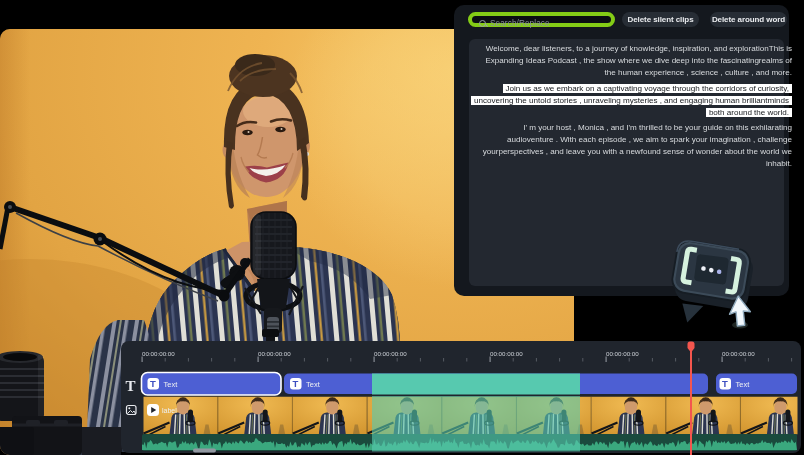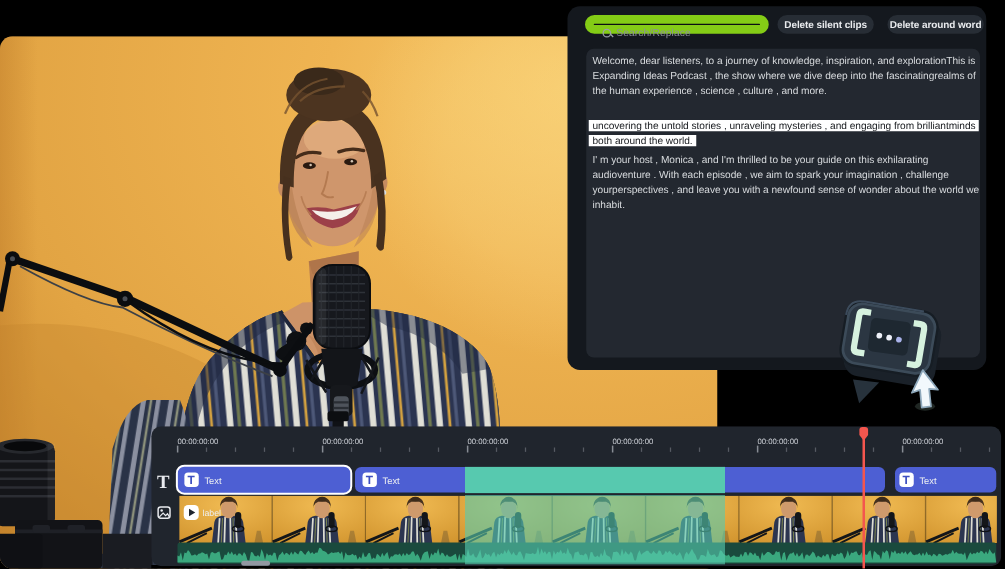--- a/index.html
+++ b/index.html
@@ -1,28 +1,28 @@
 <!DOCTYPE html>
 <html><head><meta charset="utf-8"><style>
 html,body{margin:0;padding:0;background:#000;}
 #page{position:relative;width:804px;height:455px;background:#000;overflow:hidden;
   font-family:"Liberation Sans",sans-serif;}
 #photo{position:absolute;left:0;top:29px;width:574px;height:426px;}
 #panel{position:absolute;left:454px;top:5px;width:335px;height:291px;background:#14181e;border-radius:10px;}
-#search{position:absolute;left:14px;top:7px;width:147px;height:15px;background:#0b0e13;border-radius:8px;border:7px solid #84cc16;box-sizing:border-box;}
+#search{position:absolute;left:14px;top:7px;width:147px;height:15px;background:#0b0e13;border-radius:8px;border:4px solid #84cc16;box-sizing:border-box;}
 #search .mag{position:absolute;left:7px;top:3.5px;width:5px;height:5px;border:1px solid #9aa0a8;border-radius:50%;}
 #search .mag:after{content:"";position:absolute;left:4.5px;top:4.5px;width:3px;height:1px;background:#9aa0a8;transform:rotate(45deg);}
 #search .ph{position:absolute;left:18px;top:2.5px;font-size:8.2px;color:#8a9098;letter-spacing:0.1px;}
 .btn{position:absolute;top:7px;height:15px;background:#272d35;border-radius:8px;color:#e9ebee;
   font-size:8px;font-weight:bold;text-align:center;line-height:15px;letter-spacing:-0.08px;}
 #btn1{left:168px;width:77px;}
 #btn2{left:256px;width:77px;}
 #tbox{position:absolute;left:14.5px;top:34px;width:315px;height:247px;background:#232830;border-radius:6px;
   color:#d8dbde;font-size:8.1px;line-height:12.05px;letter-spacing:-0.02px;}
-#tbox .tx{position:absolute;left:5.5px;top:4.2px;white-space:nowrap;}
+#tbox .tx{position:absolute;left:5.5px;top:4.2px;white-space:nowrap;text-align:right;}
 #tbox p{margin:0 0 3.2px 0;}
 .hl{background:#fff;color:#15181c;padding:0 3px;margin-left:-3px;}
 #blackstrip{position:absolute;left:121px;top:452.4px;width:683px;height:3px;background:#000;}
 #playline{position:absolute;left:690.2px;top:348px;width:1.8px;height:107px;background:#f4564e;z-index:30;}
 #playcap{position:absolute;left:687px;top:341px;z-index:30;}
 #icon3d{position:absolute;left:655px;top:222px;z-index:40;}
 </style></head><body>
 <div id="page">
 <svg id="photo" width="574" height="426" viewBox="0 0 574 426">
       <defs>
@@ -148,22 +148,22 @@
         <span class="mag"></span>
         <span class="ph">Search/Replace</span>
       </div>
   <div id="btn1" class="btn">Delete silent clips</div>
   <div id="btn2" class="btn">Delete around word</div>
   <div id="tbox">
         <div class="tx">
     <p>Welcome, dear listeners, to a journey of knowledge, inspiration, and explorationThis is<br>
     Expanding Ideas Podcast , the show where we dive deep into the fascinatingrealms of<br>
     the human experience , science , culture , and more.</p>
-    <p><br>
-    <span class="hl">uncovering the untold stories , unraveling mysteries , and engaging from brilliantminds</span><br>
+    <p><span class="hl">Join us as we embark on a captivating voyage through the corridors of curiosity,</span><br>
+    <span class="hl">uncovering the untold stories , unraveling mysteries , and engaging human brilliantminds</span><br>
     <span class="hl">both around the world.</span></p>
     <p>I' m your host , Monica , and I'm thrilled to be your guide on this exhilarating<br>
     audioventure . With each episode , we aim to spark your imagination , challenge<br>
     yourperspectives , and leave you with a newfound sense of wonder about the world we<br>
     inhabit.</p>
   </div>
       </div>
 </div>
 <svg id="tlsvg" style="position:absolute;left:121px;top:340.5px;z-index:10" width="680" height="112" viewBox="0 0 680 112">
       <rect x="0" y="0" width="680" height="112" rx="8" fill="#20252d"></rect>

